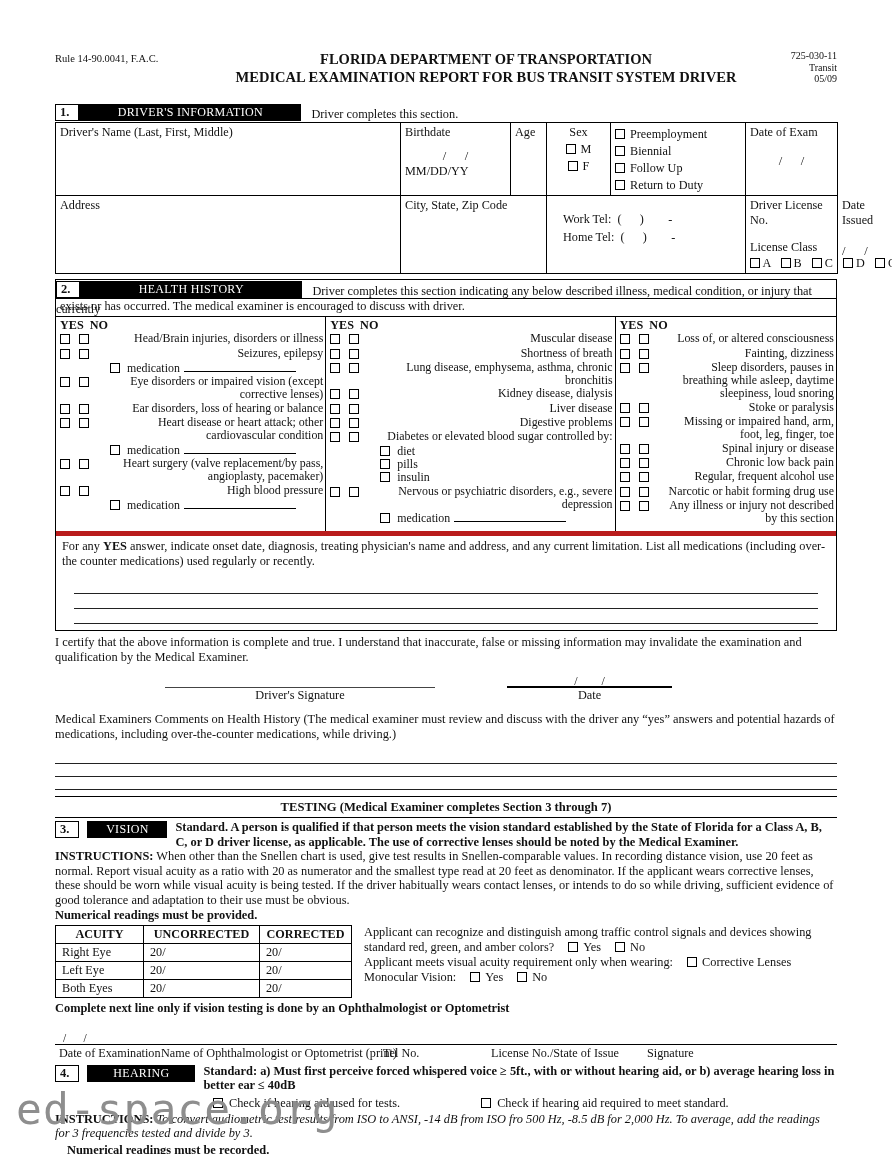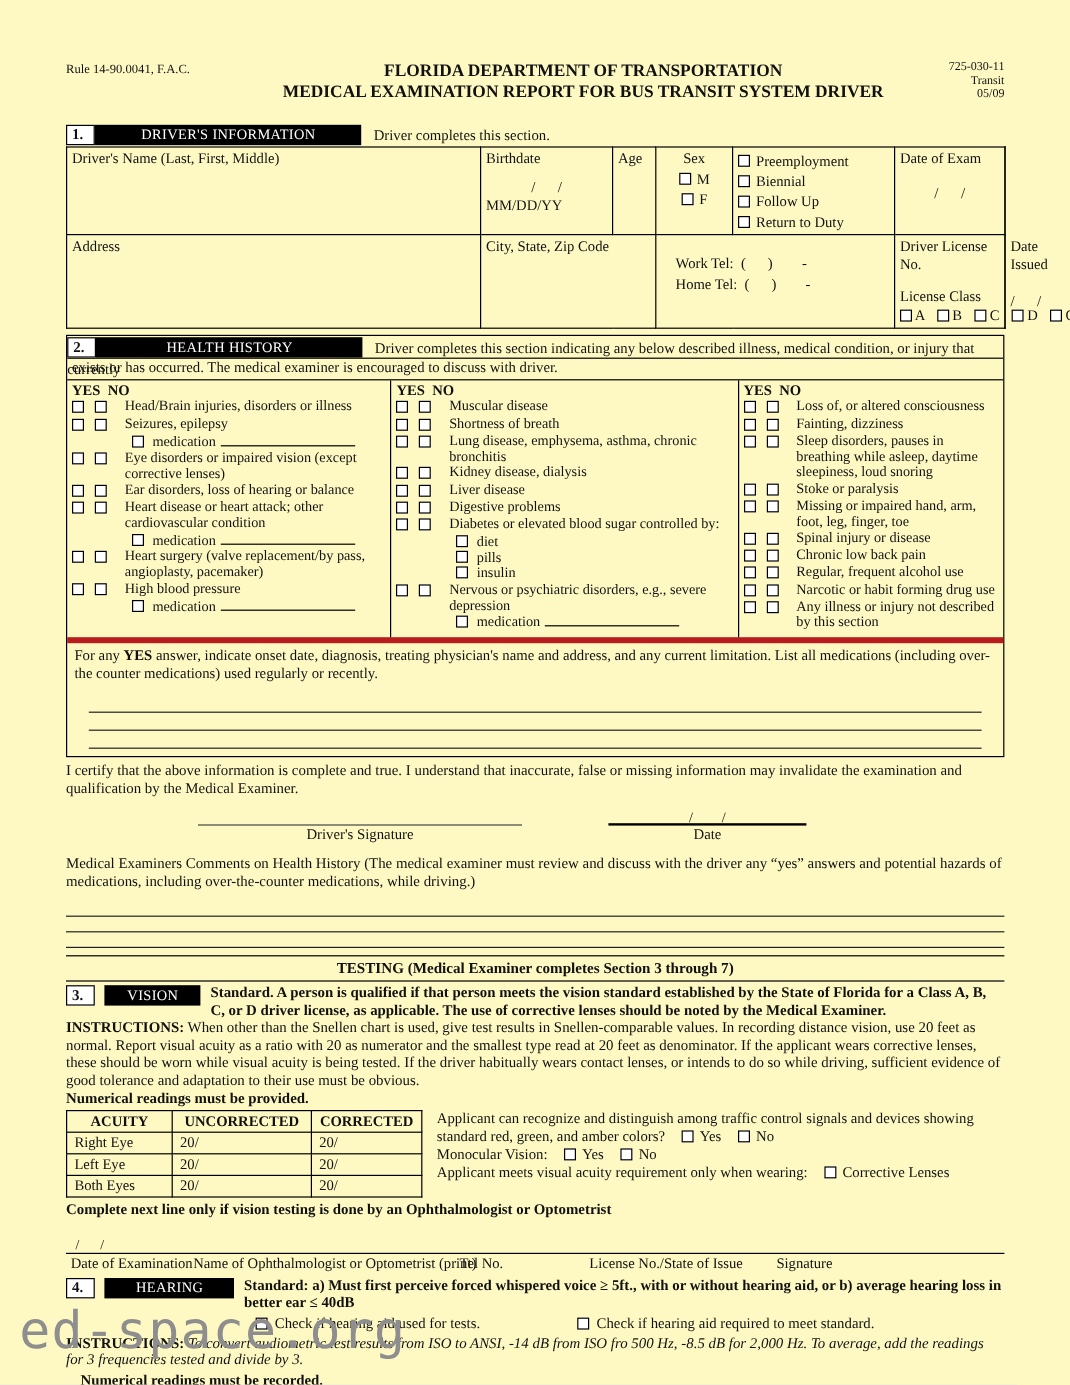--- a/index.html
+++ b/index.html
@@ -1,18 +1,18 @@
 <!DOCTYPE html>
 <html><head>
 <meta charset="utf-8">
 <style>
   * { margin:0; padding:0; box-sizing:border-box; }
   html,body { background:#e8e8e8; }
   .page {
-    position:relative; width:892px; height:1154px; background:#fef9c3;
+    position:relative; width:892px; height:1154px; background:#ffffff;
     font-family:"Liberation Serif","DejaVu Serif",serif; color:#111;
     overflow:hidden; margin:0 auto;
   }
   .content { position:absolute; left:55px; top:0; width:782px; }
 
   
   .hdr { display:flex; margin-top:50px; }
   .hdr-rule { width:170px; font-size:10.5px; padding-top:3px; }
   .hdr-titles { flex:1; text-align:center; font-weight:bold; font-size:14.5px; line-height:18px; }
   .hdr-right { width:90px; text-align:right; font-size:10px; line-height:11.5px; }
@@ -48,21 +48,21 @@
   .hh-row { display:flex; }
   .hh-col { padding:2px 2px 2px 4px; font-size:11.9px; line-height:13.3px; }
   .hh-col + .hh-col { border-left:1px solid #000; }
   .hh-c1 { width:270px; }
   .hh-c2 { width:290px; }
   .hh-c3 { width:222px; min-height:214px; }
   .hh-yesno { font-weight:bold; white-space:pre; font-size:12.2px; }
   .hh-item { display:flex; }
   .hh-cbs { width:44px; flex:none; padding-top:1px; white-space:nowrap; }
   .hh-cbs .cb { margin-right:9px; }
-  .hh-text { flex:1; }
+  .hh-text { flex:1;text-align:right; }
   .hh-sub { margin-left:50px; }
   .hh-sub .cb { margin-right:7px; }
   .sub-line { display:inline-block; width:112px; border-bottom:1.4px solid #000; height:11px; margin-left:4px; }
   .yes-note { border-top:5px solid #b91c1c; padding:3px 6px 6px 6px; font-size:12.3px; }
   .write-line { border-bottom:1.6px solid #222; height:15px; margin:0 12px; }
   .write-line.full { margin:0; height:13px; }
 
   .para { font-size:12.4px; line-height:14.5px; margin-top:4px; }
   .b { font-weight:bold; }
   .i { font-style:italic; }
@@ -380,22 +380,22 @@
         </tr>
         <tr>
           <td>Both Eyes</td>
           <td>20/</td>
           <td>20/</td>
         </tr>
       </tbody>
         </table>
       <div class="vis-q">
         <div><span>Applicant can recognize and distinguish among traffic control signals and devices showing standard red, green, and amber colors?</span><span class="cb"></span><span>Yes</span><span class="cb"></span><span>No</span></div>
+        <div><span>Applicant meets visual acuity requirement only when wearing:</span><span class="cb"></span><span>Corrective Lenses</span></div>
         <div><span>Monocular Vision:</span><span class="cb"></span><span>Yes</span><span class="cb"></span><span>No</span></div>
-        <div><span>Applicant meets visual acuity requirement only when wearing:</span><span class="cb"></span><span>Corrective Lenses</span></div>
       </div>
     </div>
 
     <div class="b" style="font-size:12.4px; margin-top:3px">Complete next line only if vision testing is done by an Ophthalmologist or Optometrist</div>
 
     <div class="exam-block">
       <div class="exam-slash">/      /</div>
       <div class="exam-line"></div>
       <div class="exam-labels">
         <span style="left:4px">Date of Examination</span>

